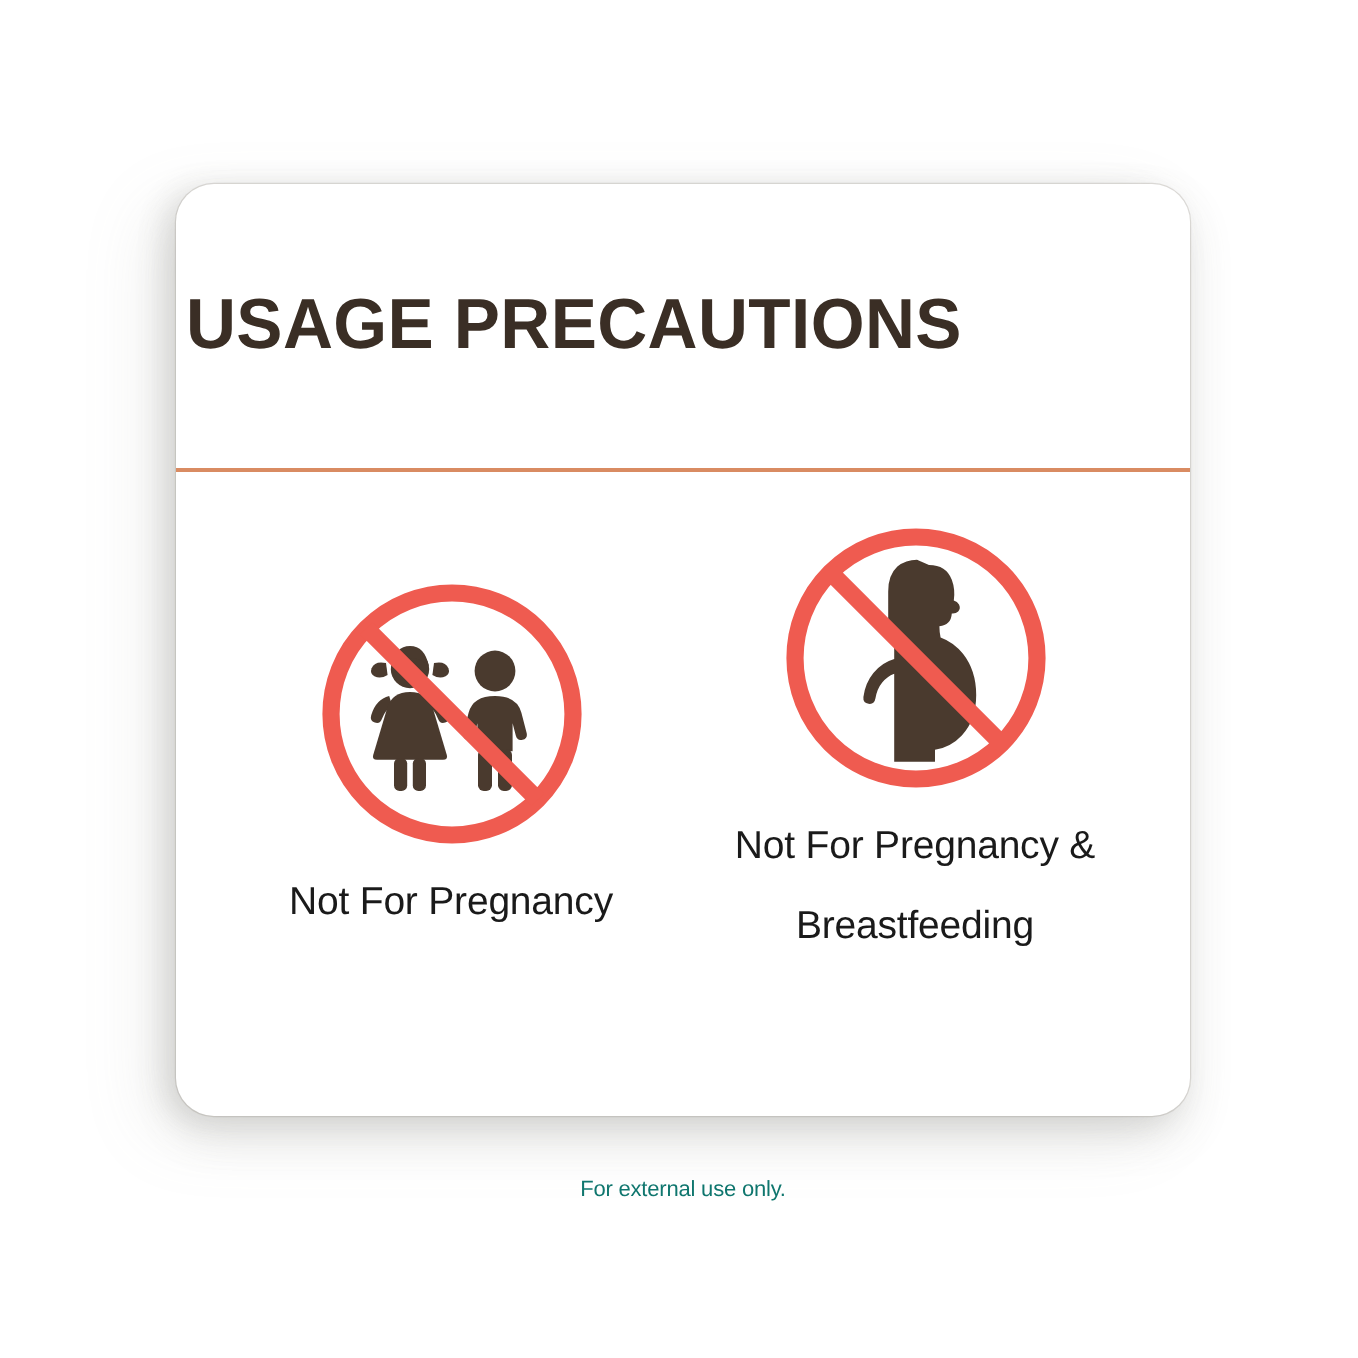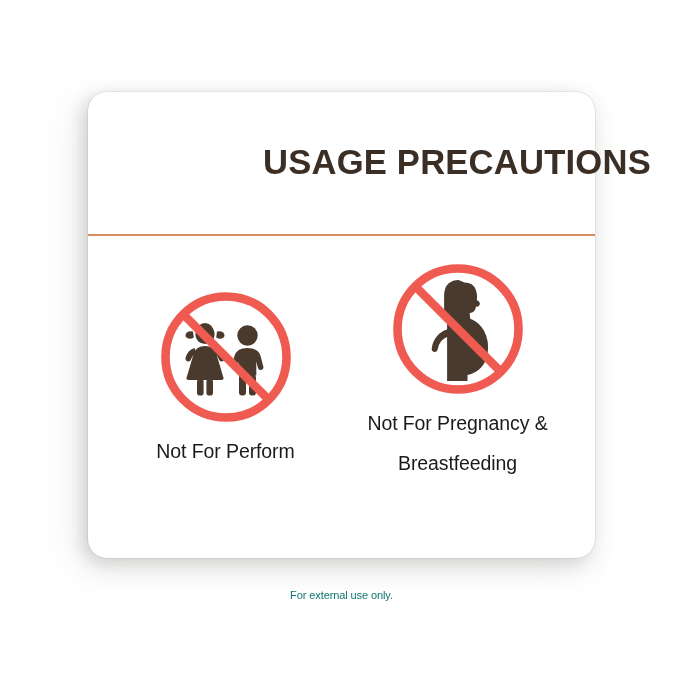--- a/index.html
+++ b/index.html
@@ -41,21 +41,21 @@
 
   
   .title-zone {
     position: absolute;
     left: 0;
     top: 0;
     width: 568px;
     height: 142px;
     display: flex;
     align-items: center;
-    justify-content: flex-end;
+    justify-content: flex-start;
   }
   .card-title {
     font-family: "Liberation Sans", sans-serif;
     font-weight: bold;
     font-size: 35.5px;
     letter-spacing: 0.2px;
     color: #3a2e25;
     line-height: 1;
     white-space: nowrap;
     transform: scaleX(0.975);
@@ -170,21 +170,21 @@
               <rect x="84.0" y="88.5" width="7.0" height="21.0" rx="2.9"></rect>
               <rect x="94.0" y="88.5" width="7.0" height="21.0" rx="2.9"></rect>
             </g>
 
             <circle cx="71" cy="71" r="60.5" fill="none" stroke="#ef5b50" stroke-width="8.6"></circle>
 
             <line x1="28.2" y1="28.2" x2="113.8" y2="113.8" stroke="#ef5b50" stroke-width="8.6" stroke-linecap="butt"></line>
           </svg>
         </div>
         <div class="item-label">
-          <span>Not For Perform</span>
+          <span>Not For Pregnancy</span>
         </div>
       </div>
 
       <div class="item item-pregnancy">
         <div class="icon-wrap">
           <svg viewBox="0 0 142 142" xmlns="http://www.w3.org/2000/svg">
 
             <g fill="#4a3a2e">
               <path d="M77.5 24.5
                        q8.6 0 11.4 7.4

